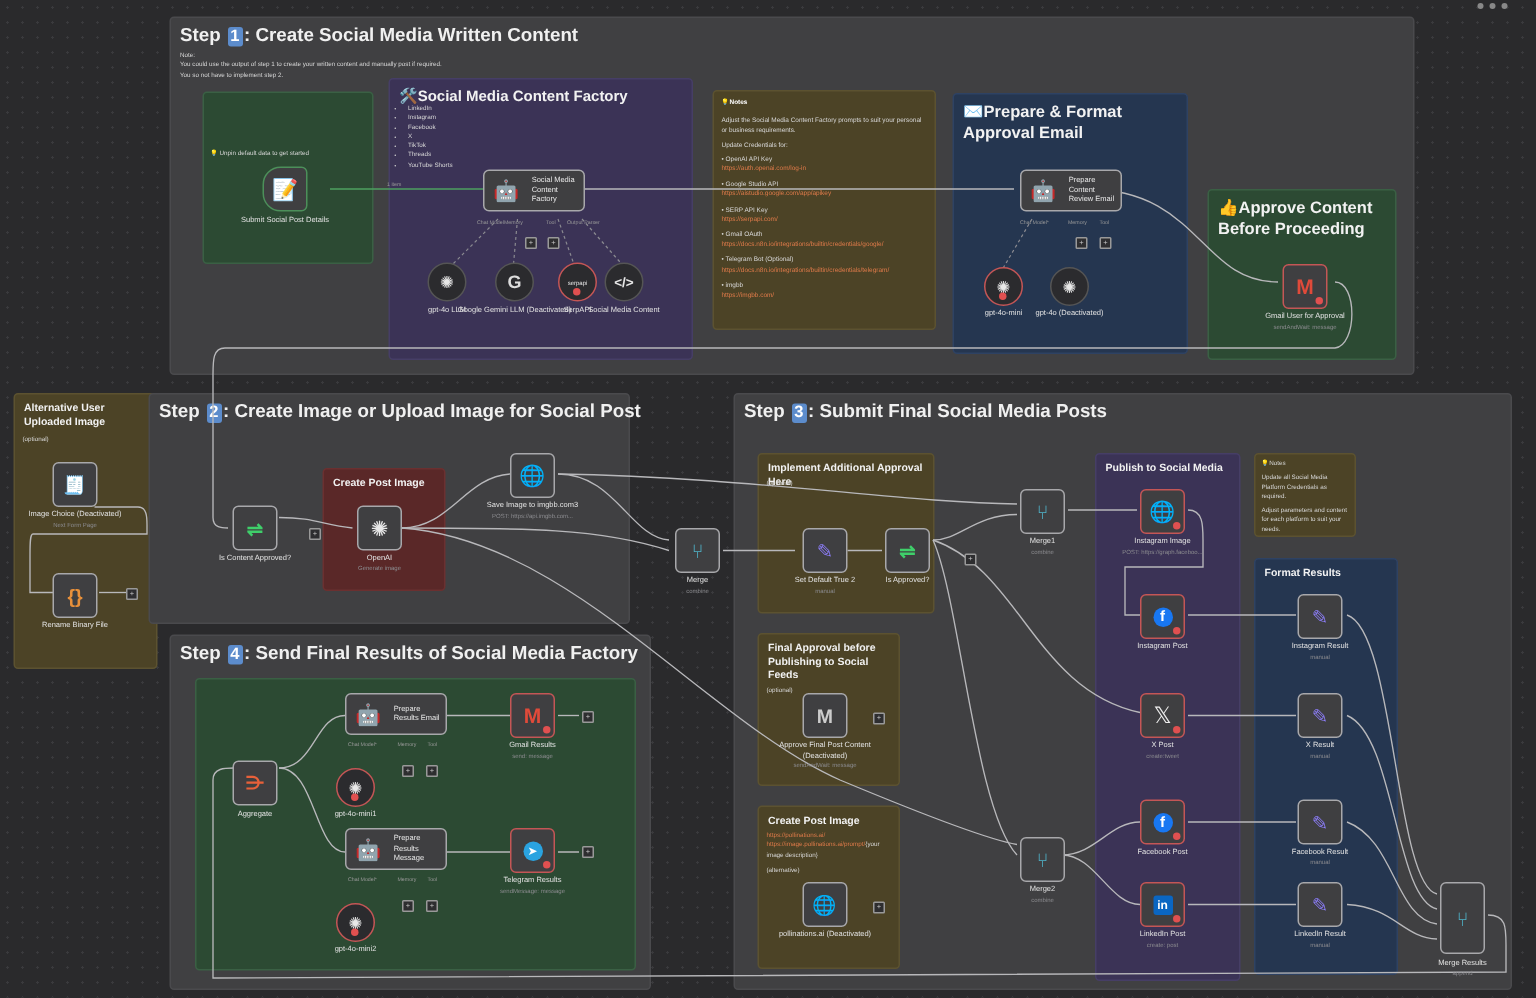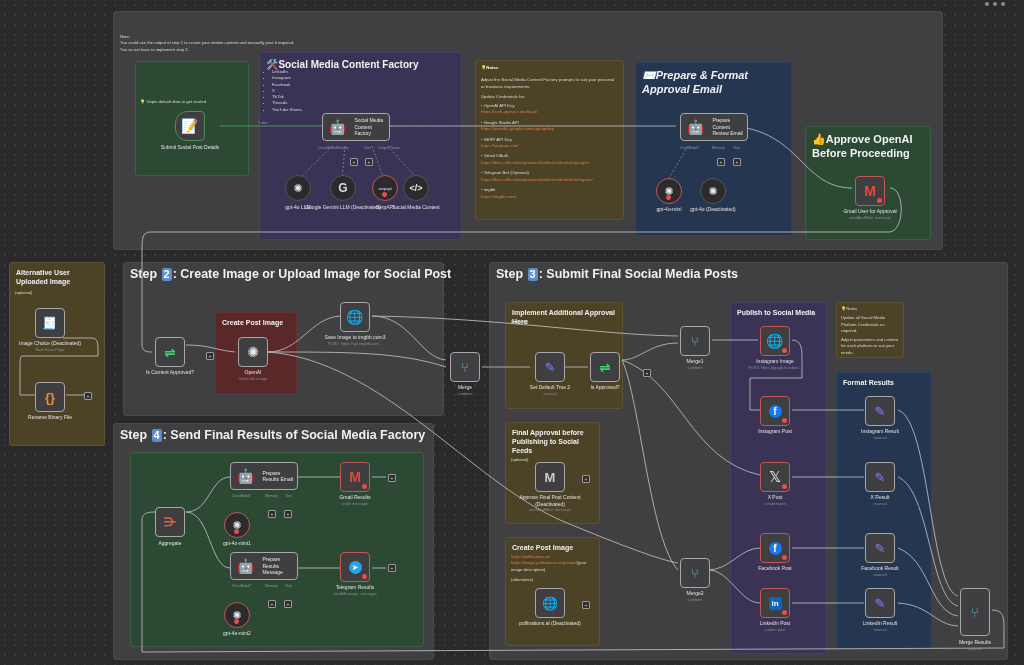--- a/index.html
+++ b/index.html
@@ -37,20 +37,21 @@
 </head>
 <body>
 
 <div class="abs" style="left:985px;top:2px;display:flex;gap:4px;">
   <span style="width:4px;height:4px;background:#888;border-radius:50%;display:inline-block"></span>
   <span style="width:4px;height:4px;background:#888;border-radius:50%;display:inline-block"></span>
   <span style="width:4px;height:4px;background:#888;border-radius:50%;display:inline-block"></span>
 </div>
 
 <div class="step" style="left:113px;top:11px;width:828px;height:237px;">
+  <div class="step-title"><span>Step </span><span class="num">1</span><span>: Create Social Media Written Content</span></div>
   <div class="abs small" style="left:6px;top:22px;">
     <div>Note:</div>
       <div>You could use the output of step 1 to create your written content and manually post if required.</div>
       <div>You so not have to implement step 2.</div>
   </div>
 </div>
 
 <div class="sticky st-green" style="left:135px;top:61px;width:112px;height:113px;">
   <div class="abs small" style="left:4px;top:37px;">💡 Unpin default data to get started</div>
 </div>
@@ -72,33 +73,33 @@
     <div style="margin-bottom:4px;">Adjust the Social Media Content Factory prompts to suit your personal or business requirements.</div>
     <div style="margin-bottom:2px;">Update Credentials for:</div>
     <div style="margin-bottom:4px;">• <span>OpenAI API Key</span><br><span class="link">https://auth.openai.com/log-in</span></div>
     <div style="margin-bottom:4px;">• <span>Google Studio API</span><br><span class="link">https://aistudio.google.com/app/apikey</span></div>
     <div style="margin-bottom:4px;">• <span>SERP API Key</span><br><span class="link">https://serpapi.com/</span></div>
     <div style="margin-bottom:4px;">• <span>Gmail OAuth</span><br><span class="link">https://docs.n8n.io/integrations/builtin/credentials/google/</span></div>
     <div style="margin-bottom:4px;">• <span>Telegram Bot (Optional)</span><br><span class="link">https://docs.n8n.io/integrations/builtin/credentials/telegram/</span></div>
     <div>• <span>imgbb</span><br><span class="link">https://imgbb.com/</span></div>
   </div>
 </div>
-<div class="sticky st-navy" style="left:635px;top:62px;width:155px;height:172px;font-style:italic;">
+<div class="sticky st-navy" style="left:635px;top:62px;width:155px;height:172px;">
   <div class="st-title" style="font-size:11px;width:140px;">✉️Prepare &amp; Format Approval Email</div>
 </div>
 <div class="sticky st-green" style="left:805px;top:126px;width:124px;height:112px;">
-  <div class="st-title" style="font-size:11px;width:115px;">👍Approve OpenAI Before Proceeding</div>
+  <div class="st-title" style="font-size:11px;width:115px;">👍Approve Content Before Proceeding</div>
 </div>
 
 <div class="sticky st-olive" style="left:9px;top:262px;width:94px;height:182px;">
   <div class="st-title" style="font-size:7px;width:80px;">Alternative User Uploaded Image</div>
   <div class="abs small" style="left:5px;top:27px;">(optional)</div>
 </div>
 
-<div class="step" style="left:123px;top:262px;width:319px;height:152px;">
+<div class="step" style="left:99px;top:262px;width:319px;height:152px;">
   <div class="step-title"><span>Step </span><span class="num">2</span><span>: Create Image or Upload Image for Social Post</span></div>
 </div>
 <div class="sticky st-red" style="left:215px;top:312px;width:80px;height:80px;">
   <div class="st-title" style="font-size:7px;">Create Post Image</div>
 </div>
 
 <div class="step" style="left:489px;top:262px;width:517px;height:396px;">
   <div class="step-title"><span>Step </span><span class="num">3</span><span>: Submit Final Social Media Posts</span></div>
 </div>
 <div class="sticky st-olive" style="left:505px;top:302px;width:116px;height:105px;">

